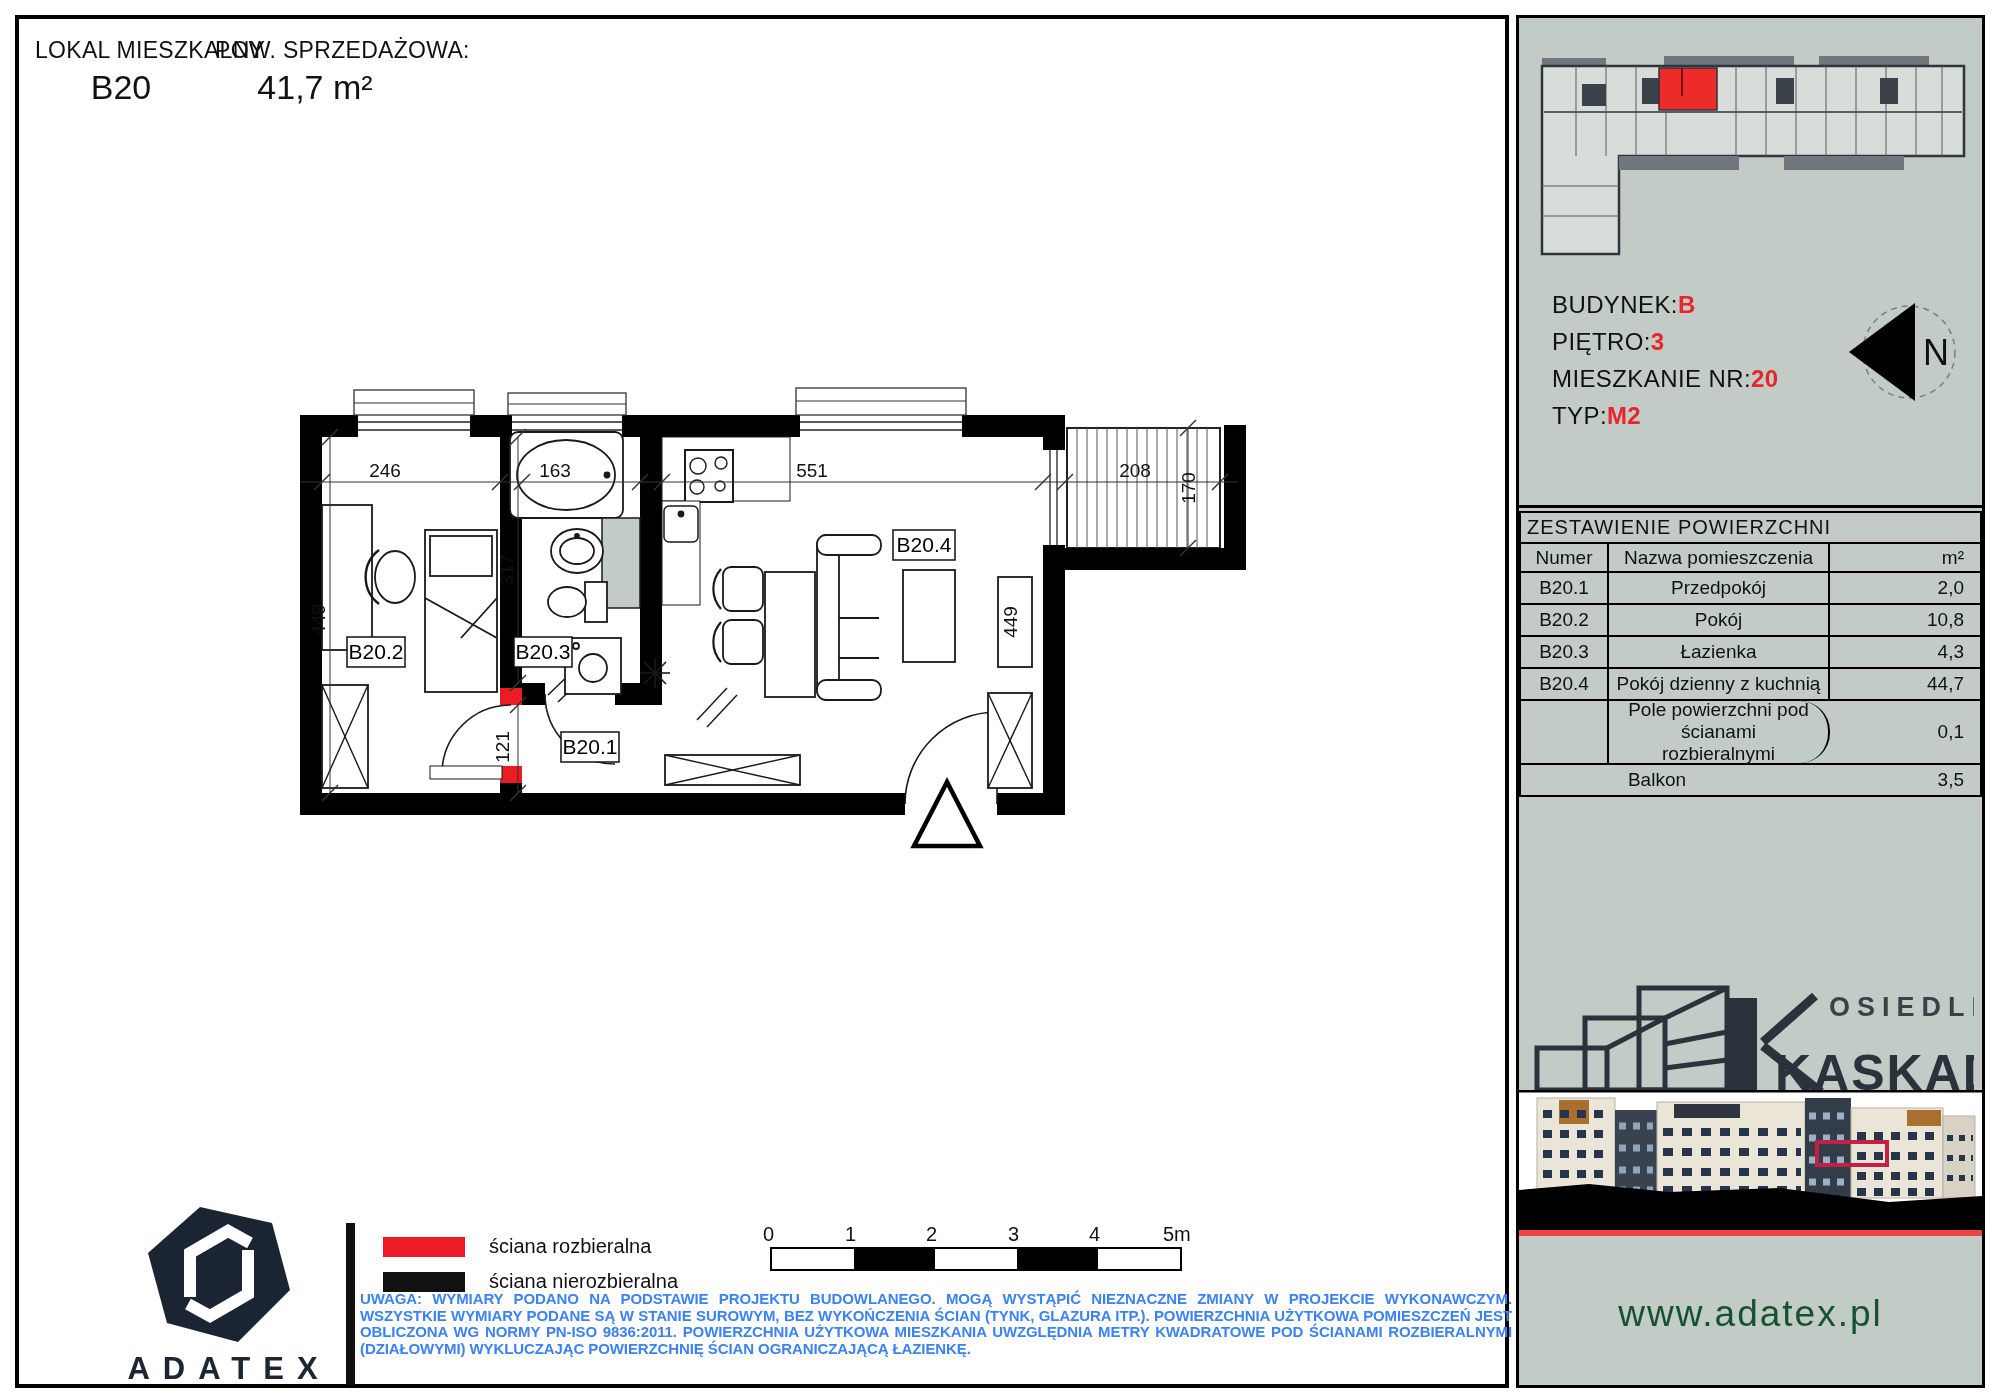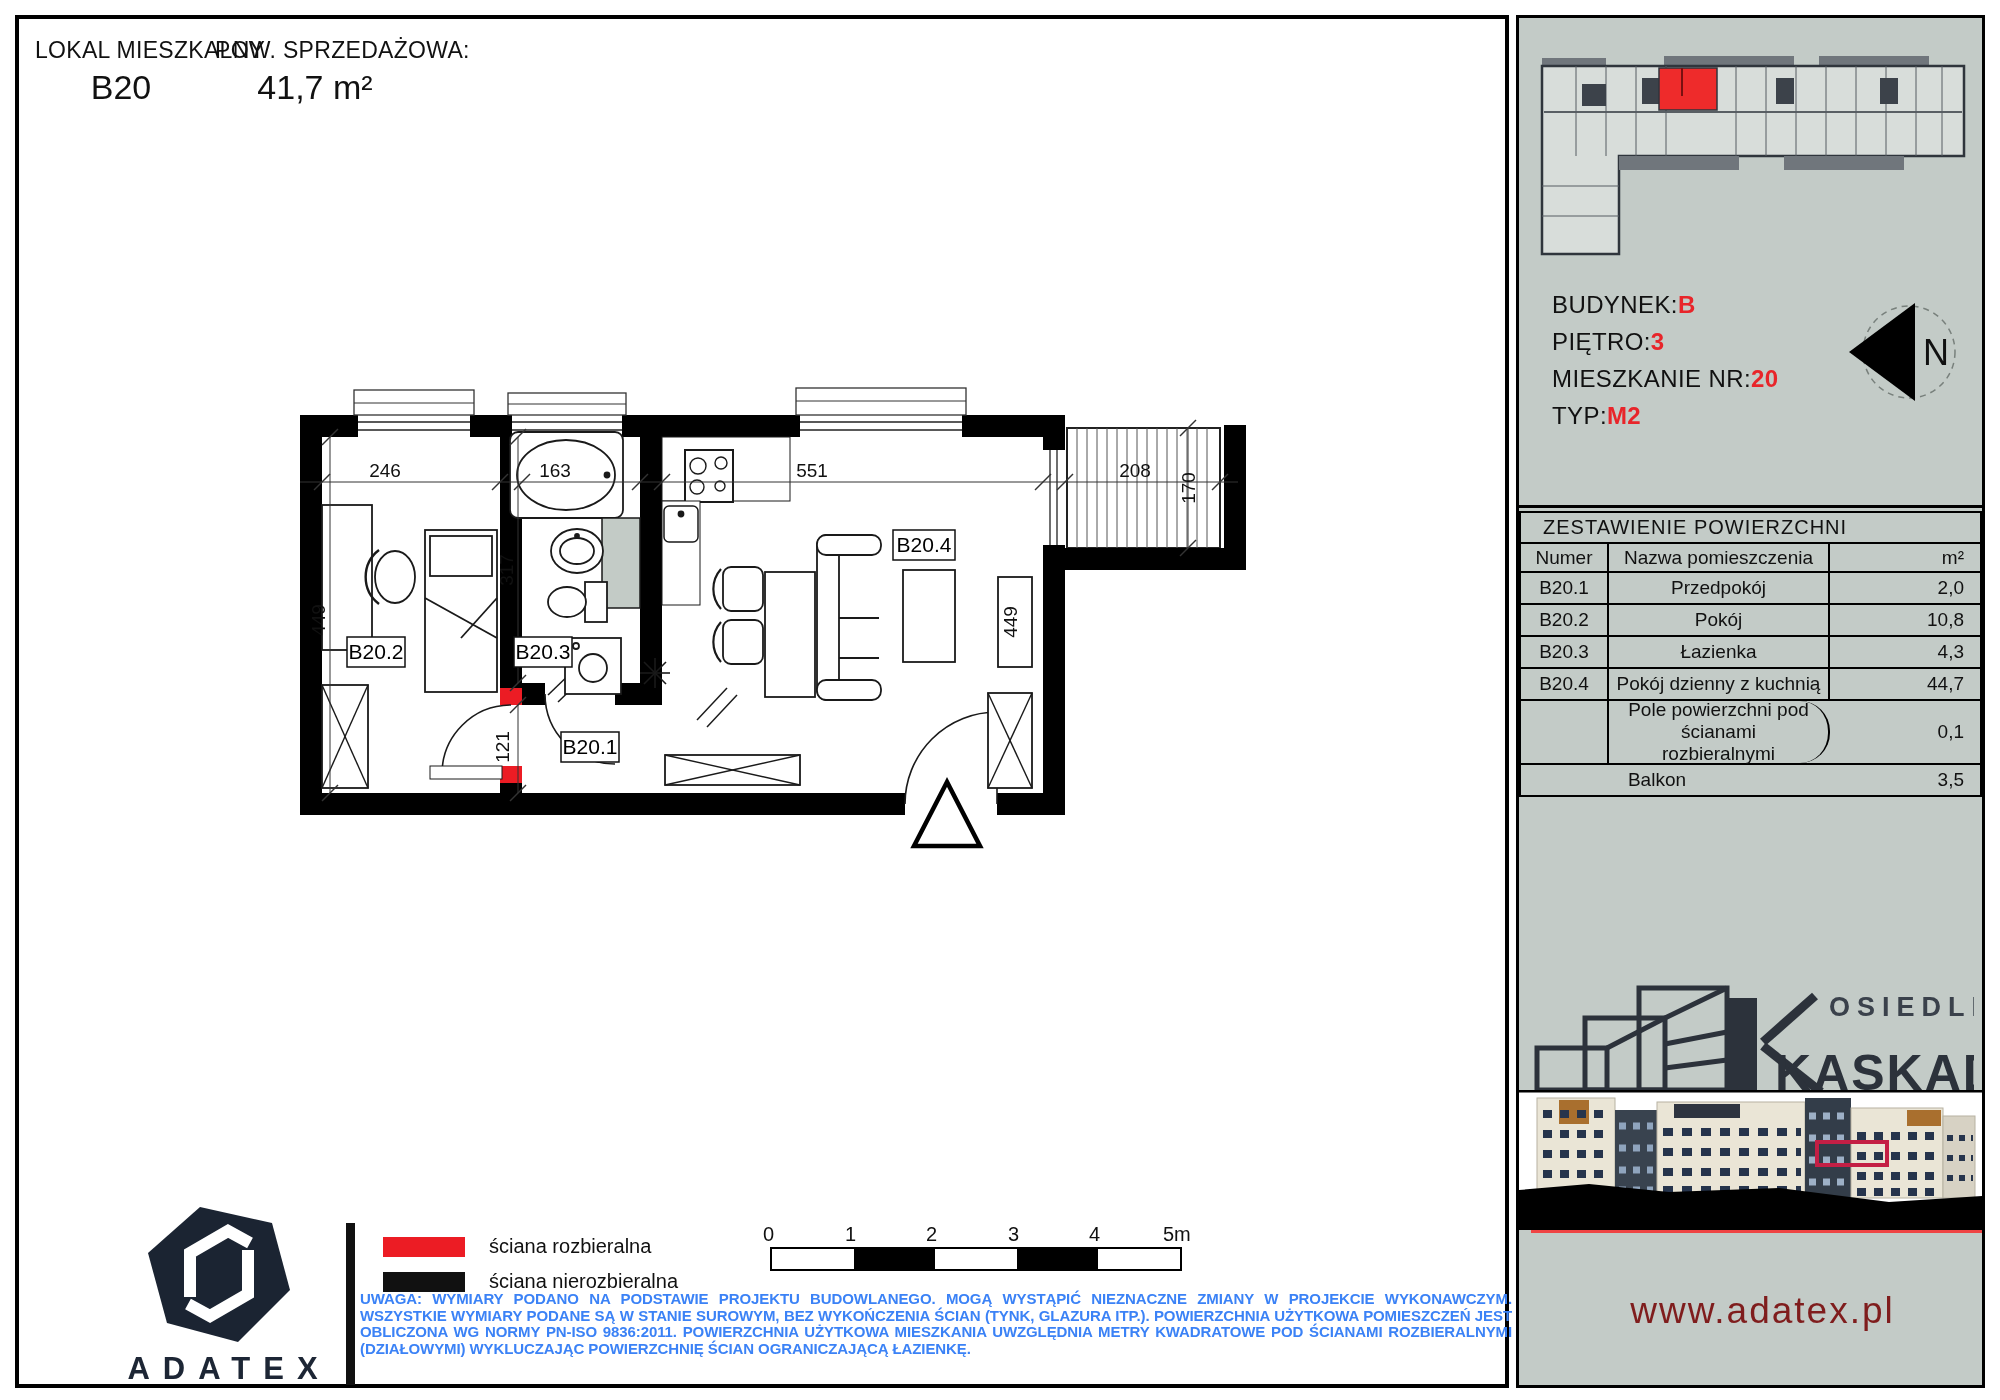--- a/index.html
+++ b/index.html
@@ -13,37 +13,37 @@
   .hdr-group{text-align:center;}
   .hdr-label{font-size:23px;letter-spacing:.3px;white-space:nowrap;}
   .hdr-value{font-size:34px;margin-top:4px;}
 
   
   .info-row{font-size:24px;line-height:37px;letter-spacing:.4px;white-space:nowrap;}
   .info-val{color:#e8252a;font-weight:bold;}
 
   
   .ptable{left:0;top:493px;width:459px;border:2px solid #000;font-size:19px;background:#c3cbc7;}
-  .ptitle{height:29px;line-height:29px;padding-left:22px;letter-spacing:1px;font-size:20px;border-bottom:2px solid #000;}
+  .ptitle{height:29px;line-height:29px;padding-left:6px;letter-spacing:1px;font-size:20px;border-bottom:2px solid #000;}
   .trow{display:flex;border-bottom:2px solid #000;align-items:stretch;}
   .trow:last-child{border-bottom:0;gap:37px;}
   .c1{width:86px;border-right:2px solid #000;display:flex;align-items:center;justify-content:center;}
   .c2{flex:1;border-right:2px solid #000;display:flex;align-items:center;justify-content:center;text-align:center;line-height:1.15;}
   .c3{width:134px;display:flex;align-items:center;justify-content:flex-end;padding-right:16px;}
   .h27{height:27px;} .h30{height:30px;} .h62{height:62px;}
   .bk-name{flex:1;display:flex;align-items:center;justify-content:center;}
 
   
   .swatch{width:82px;height:20px;}
   .leg-label{font-size:20px;white-space:nowrap;}
   .scale-seg{height:100%;}
   .scale-num{font-size:20px;position:absolute;top:0;}
   #disclaimer{font-size:15px;line-height:16.6px;font-weight:700;color:#3b82f6;width:1152px;text-align:justify;letter-spacing:-0.1px;}
-  #wwwbox{left:12px;top:1212px;width:463px;height:155px;background:#c3cbc7;border-top:3px solid #ef4444;
-          display:flex;align-items:center;justify-content:center;font-size:37px;letter-spacing:2px;color:#7f1d1d;}
+  #wwwbox{left:0;top:1212px;width:463px;height:155px;background:#c3cbc7;border-top:6px solid #ef4444;
+          display:flex;align-items:center;justify-content:center;font-size:37px;letter-spacing:2px;color:#14532d;}
   #adatex-text{font-size:31px;letter-spacing:13px;color:#1d2635;font-weight:600;text-align:center;width:300px;}
   svg text{font-family:"Liberation Sans","DejaVu Sans",sans-serif;}
 </style>
 </head>
 <body>
 
 <div id="main-frame" class="abs">
 
   <div class="abs hdr-group" style="left:16px;top:18px;width:172px;">
     <div class="hdr-label">LOKAL MIESZKALNY</div>

